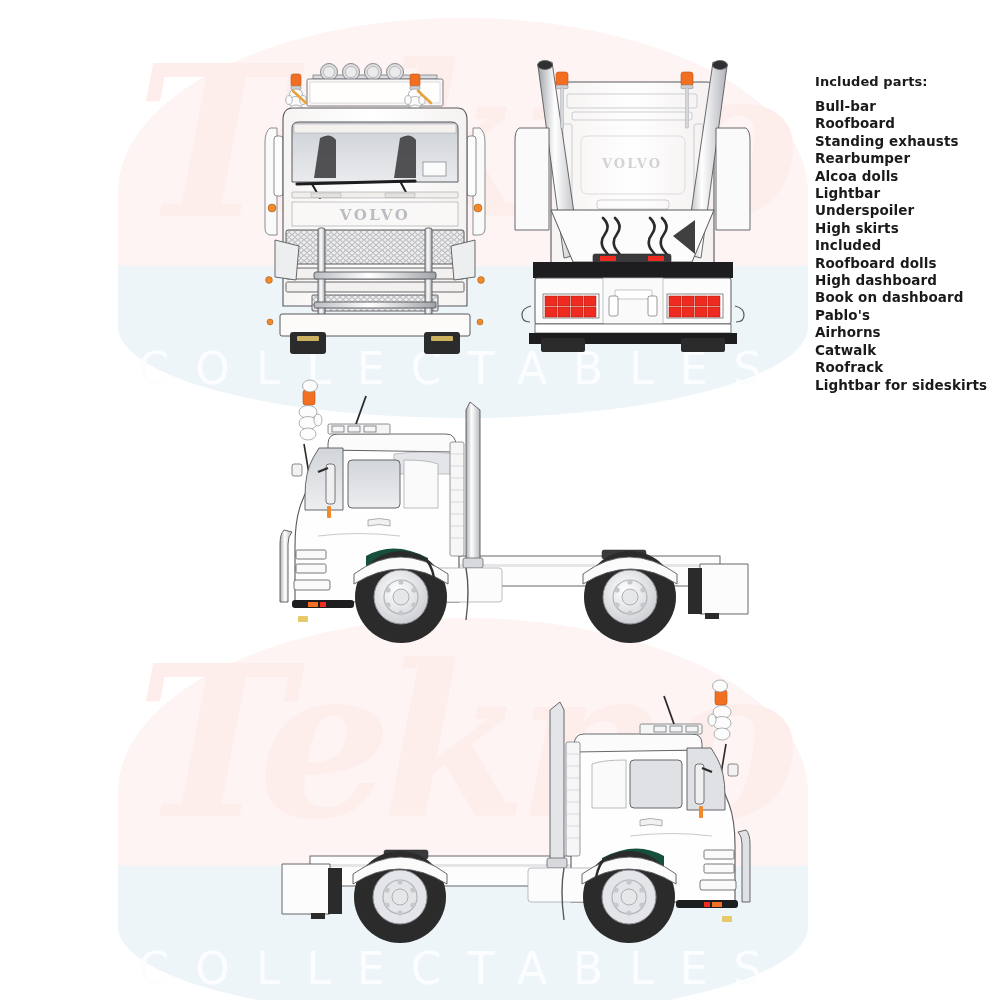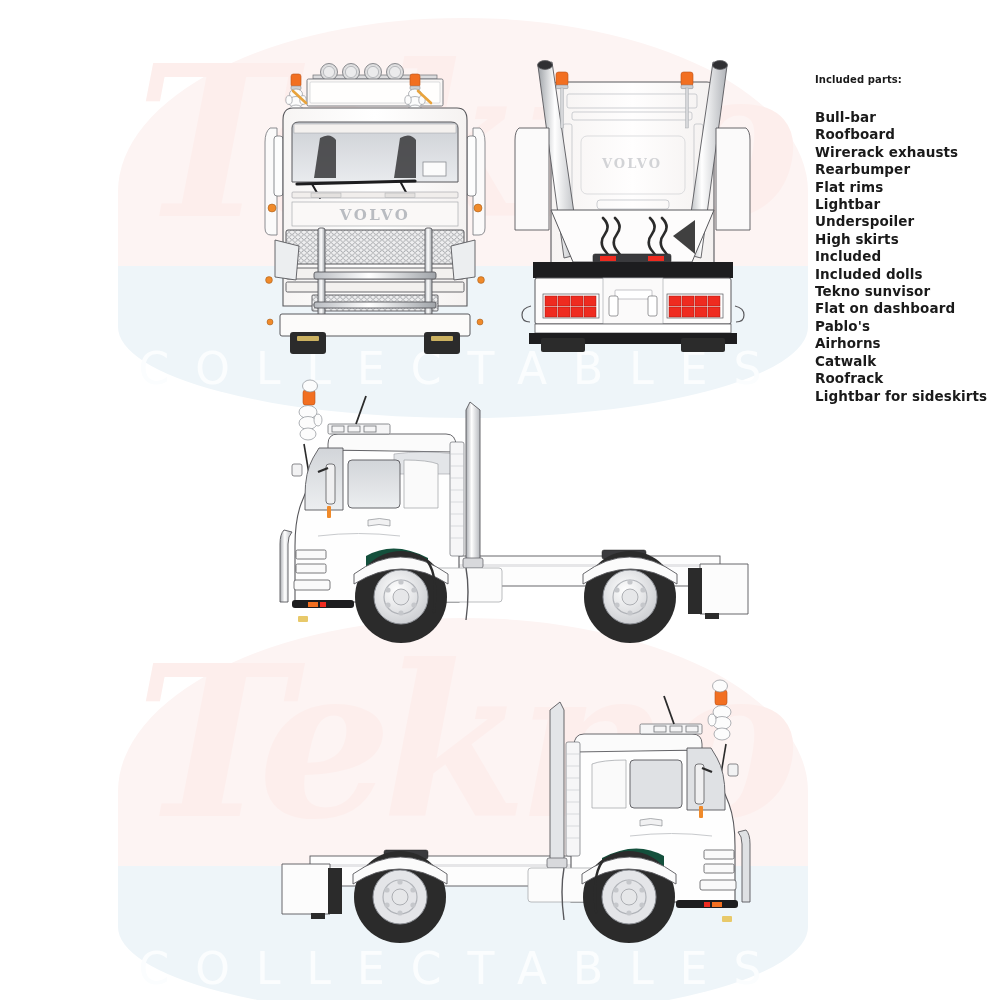--- a/index.html
+++ b/index.html
@@ -22,23 +22,23 @@
              text-align:center; font-size:44px; letter-spacing:26px;
              color:#fbfdfe; font-weight:400; }
 
   .wm-band-pink { position:absolute; left:0; top:0; width:100%; height:62%;
                   background:#fdf4f3; border-radius:50% 50% 0 0 / 70% 70% 0 0; }
   .wm-band-blue { position:absolute; left:0; top:62%; width:100%; height:38%;
                   background:#eef5f9; border-radius:0 0 50% 50% / 0 0 60% 60%; }
 
   
   #parts { position:absolute; left:815px; top:74px; width:180px; }
-  #parts .hdr { font-size:10px; font-weight:700; color:#1a1a1a;
+  #parts .hdr { font-size:13px; font-weight:700; color:#1a1a1a;
                 letter-spacing:.1px; }
-  #parts ul { list-style:none; margin-top:24px; }
+  #parts ul { list-style:none; margin-top:9px; }
   #parts li { font-size:13.5px; font-weight:700; color:#1a1a1a;
               line-height:17.4px; letter-spacing:.1px; white-space:nowrap; }
 
   
   .truck { position:absolute; }
   .tv-front { left:250px; top:50px;  width:250px; height:300px; }
   .tv-rear  { left:505px; top:50px;  width:255px; height:300px; }
   .tv-left  { left:270px; top:368px; width:490px; height:290px; }
   .tv-right { left:270px; top:648px; width:490px; height:320px; }
 
@@ -566,30 +566,30 @@
         <path d="M196 220 q4 22 0 52" fill="none" stroke="#58585c" stroke-width="1.4"></path>
       </g>
     </svg>
   </div>
 
   <div id="parts">
     <div class="hdr">Included parts:</div>
     <ul id="parts-list">
         <li>Bull-bar</li>
         <li>Roofboard</li>
-        <li>Wirerack exhausts</li>
+        <li>Standing exhausts</li>
         <li>Rearbumper</li>
-        <li>Flat rims</li>
+        <li>Alcoa dolls</li>
         <li>Lightbar</li>
         <li>Underspoiler</li>
         <li>High skirts</li>
         <li>Included</li>
-        <li>Included dolls</li>
-        <li>Tekno sunvisor</li>
-        <li>Flat on dashboard</li>
+        <li>Roofboard dolls</li>
+        <li>High dashboard</li>
+        <li>Book on dashboard</li>
         <li>Pablo's</li>
         <li>Airhorns</li>
         <li>Catwalk</li>
         <li>Roofrack</li>
         <li>Lightbar for sideskirts</li>
       </ul>
   </div>
 
 </div>
 

